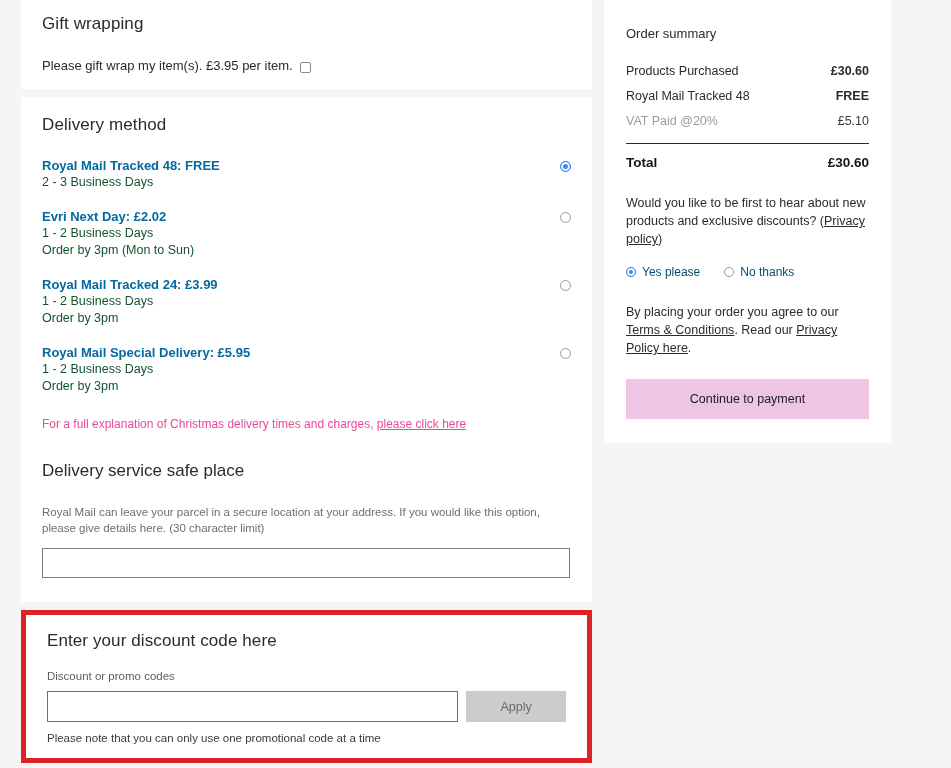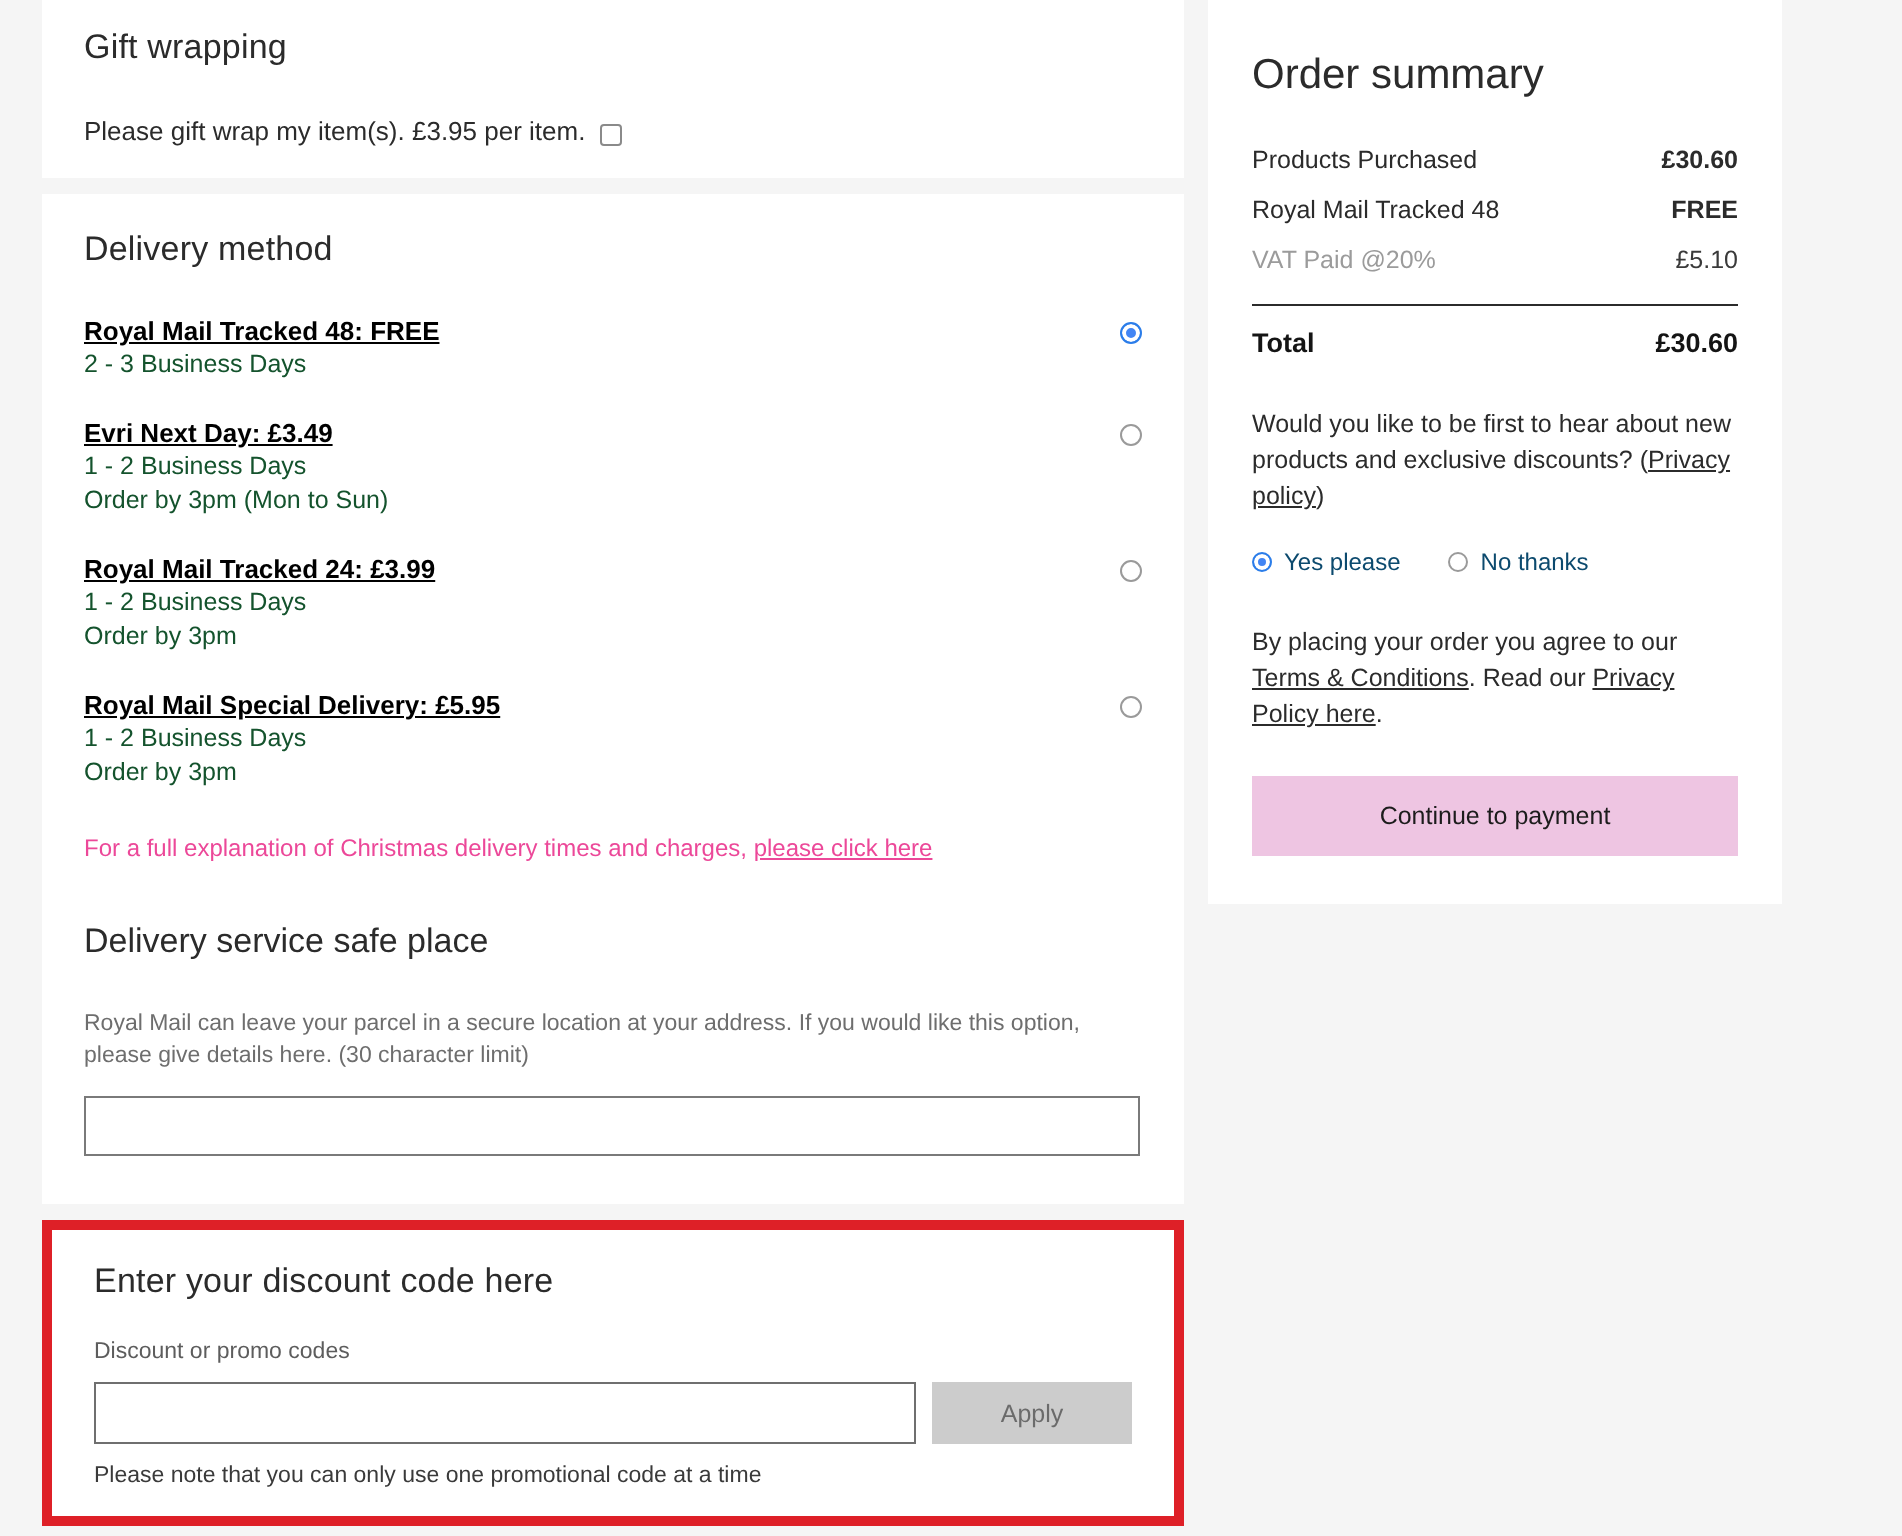--- a/index.html
+++ b/index.html
@@ -79,23 +79,22 @@
   
   .opt-list { margin-top: 22px; }
   .opt {
     position: relative;
     margin-bottom: 17px;
   }
   .opt:last-of-type { margin-bottom: 0; }
   .opt-title {
     font-size: 13px;
     font-weight: bold;
-    color: #000000;
+    color: #0369a1;
     line-height: 17px;
-    text-decoration: underline;
   }
   .opt-sub {
     font-size: 12.5px;
     color: #14532d;
     line-height: 17px;
   }
   .radio {
     position: absolute;
     right: 0;
     top: 4px;
@@ -171,21 +170,21 @@
     margin-top: 10px;
     font-size: 11.5px;
     color: #3a3a3a;
   }
   
   .panel-summary {
     padding: 26px 22px 24px 22px;
   }
   h2.sum-title {
     margin: 0;
-    font-size: 21px;
+    font-size: 13px;
     font-weight: 400;
     color: #2b2b2b;
   }
   .sum-rows { margin-top: 18px; }
   .sum-row {
     display: flex;
     justify-content: space-between;
     font-size: 12.5px;
     line-height: 25px;
     color: #2b2b2b;
@@ -270,21 +269,21 @@
 
       <div class="opt-list">
 
         <div class="opt">
           <div class="opt-title">Royal Mail Tracked 48: FREE</div>
           <div class="opt-sub">2 - 3 Business Days</div>
           <span class="radio checked"></span>
         </div>
 
         <div class="opt">
-          <div class="opt-title">Evri Next Day: £3.49</div>
+          <div class="opt-title">Evri Next Day: £2.02</div>
           <div class="opt-sub">1 - 2 Business Days</div>
           <div class="opt-sub">Order by 3pm (Mon to Sun)</div>
           <span class="radio"></span>
         </div>
 
         <div class="opt">
           <div class="opt-title">Royal Mail Tracked 24: £3.99</div>
           <div class="opt-sub">1 - 2 Business Days</div>
           <div class="opt-sub">Order by 3pm</div>
           <span class="radio"></span>

